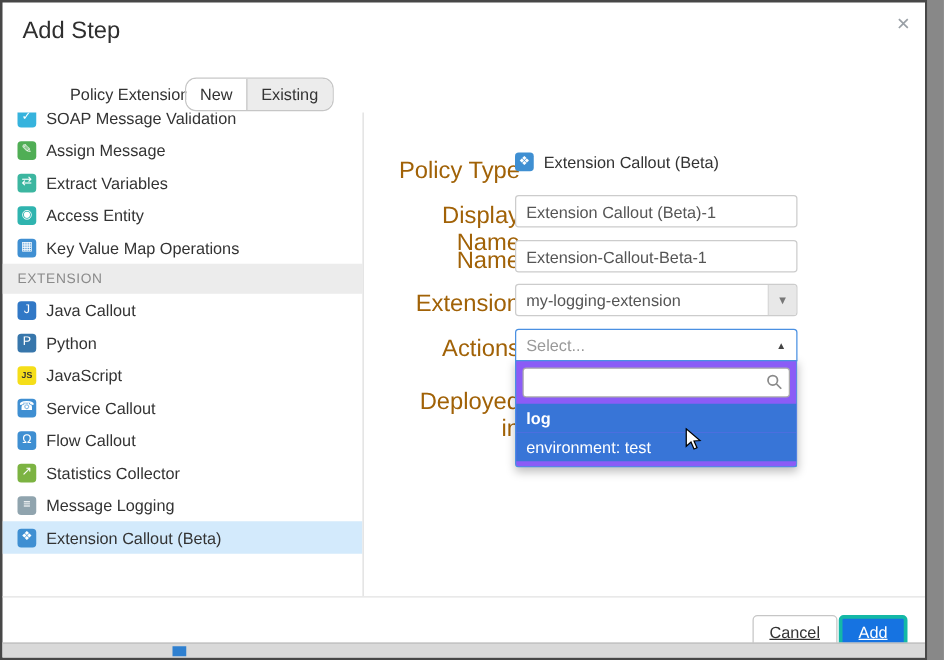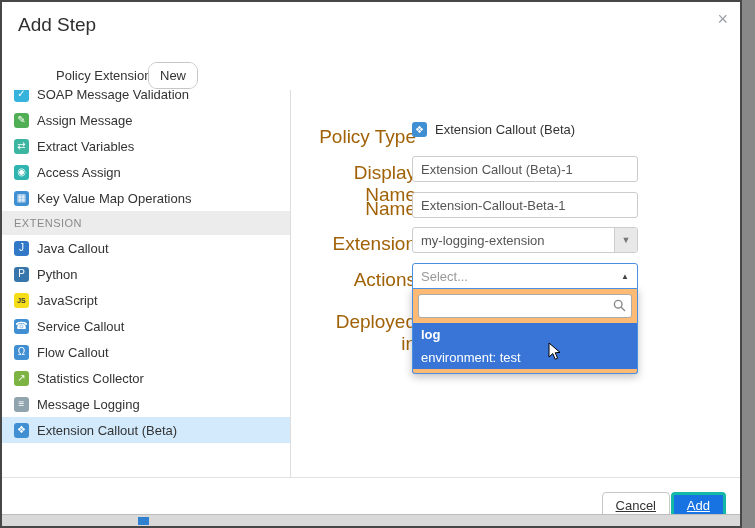--- a/index.html
+++ b/index.html
@@ -46,21 +46,21 @@
     box-sizing:border-box;display:flex;align-items:center;background:#fff;cursor:pointer;}
   .select-box .val{flex:1;font-size:13px;color:#555;padding:0 8px;white-space:nowrap;overflow:hidden;}
   .select-box .dd-btn{width:22px;align-self:stretch;background:#e8e8e8;border-left:1px solid #ccc;border-radius:0 2px 2px 0;
     display:flex;align-items:center;justify-content:center;color:#777;font-size:9px;}
 
   
   .actions-head{position:absolute;left:412px;top:263px;width:226px;height:26px;border:1px solid #4a90e2;border-radius:3px 3px 0 0;
     box-sizing:border-box;display:flex;align-items:center;background:#fff;cursor:pointer;z-index:6;}
   .actions-head .ph{flex:1;font-size:13px;color:#999;padding:0 8px;}
   .actions-head .arrow{padding-right:8px;font-size:8px;color:#444;}
-  .actions-panel{position:absolute;left:412px;top:288px;width:226px;border:1px solid #4a90e2;border-top:none;background:#fdba74;
+  .actions-panel{position:absolute;left:412px;top:288px;width:226px;border:1px solid #4a90e2;border-top:none;background:#8b5cf6;
     box-sizing:border-box;z-index:5;box-shadow:0 3px 8px rgba(0,0,0,.25);border-radius:0 0 3px 3px;padding-bottom:4px;}
   .search-wrap{position:relative;margin:6px 5px 5px 5px;}
   .search-wrap input{width:100%;height:24px;border:1px solid #ababab;border-radius:3px;box-sizing:border-box;
     font-family:"Liberation Sans",sans-serif;font-size:13px;padding:0 24px 0 6px;color:#333;}
   .search-wrap svg{position:absolute;right:6px;top:5px;}
   .opt{padding:4px 8px;font-size:13px;background:#3875d7;color:#fff;cursor:pointer;}
   .opt.bold{font-weight:700;}
 
   
   .footer-line{position:absolute;left:2px;right:2px;top:477px;height:1px;background:#e2e2e2;}
@@ -75,38 +75,39 @@
 <body>
 
 <div class="stage">
 
   <div class="modal-title">Add Step</div>
   <div class="close-btn">×</div>
 
   <div class="pi-label">Policy Extension</div>
   <div class="toggle-group">
     <div class="toggle-opt sel">New</div>
+    <div class="toggle-opt">Existing</div>
   </div>
 
   <div class="policy-list">
     <div class="p-row first">
       <span class="pic ic1">✓</span>
       <span>SOAP Message Validation</span>
     </div>
     <div class="p-row">
       <span class="pic ic2">✎</span>
       <span>Assign Message</span>
     </div>
     <div class="p-row">
       <span class="pic ic3">⇄</span>
       <span>Extract Variables</span>
     </div>
     <div class="p-row">
       <span class="pic ic4">◉</span>
-      <span>Access Assign</span>
+      <span>Access Entity</span>
     </div>
     <div class="p-row">
       <span class="pic ic5">▦</span>
       <span>Key Value Map Operations</span>
     </div>
     <div class="p-sec">EXTENSION</div>
     <div class="p-row">
       <span class="pic ic6">J</span>
       <span>Java Callout</span>
     </div>

